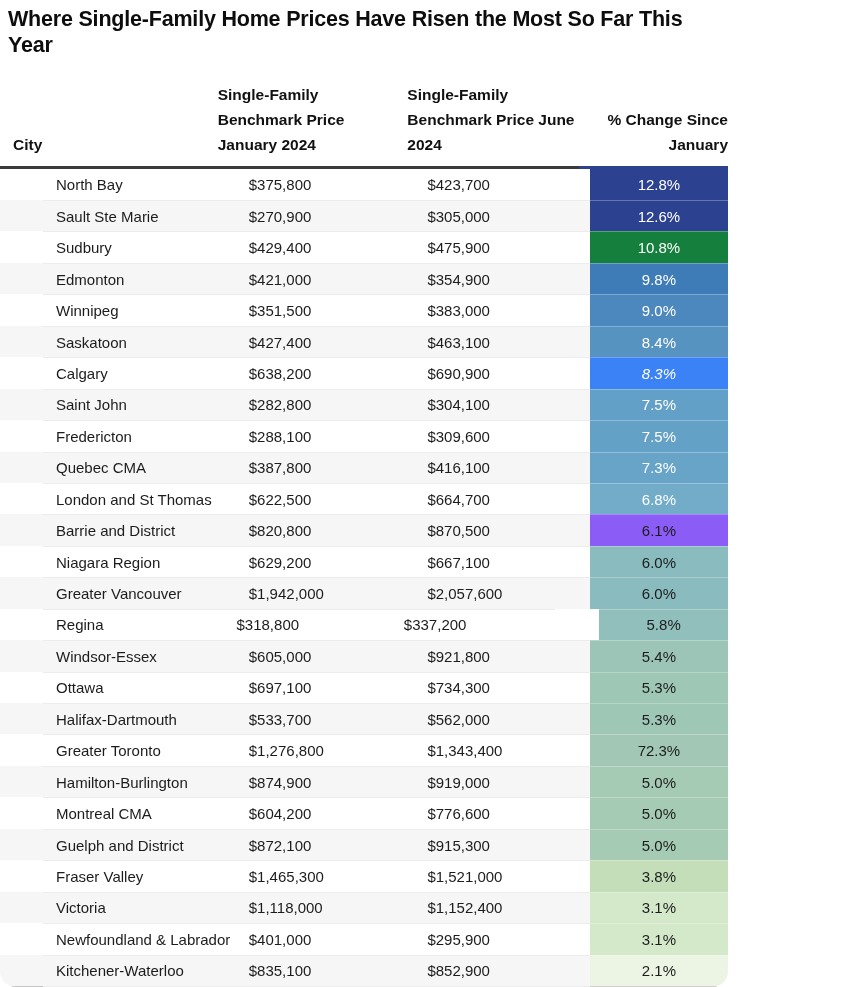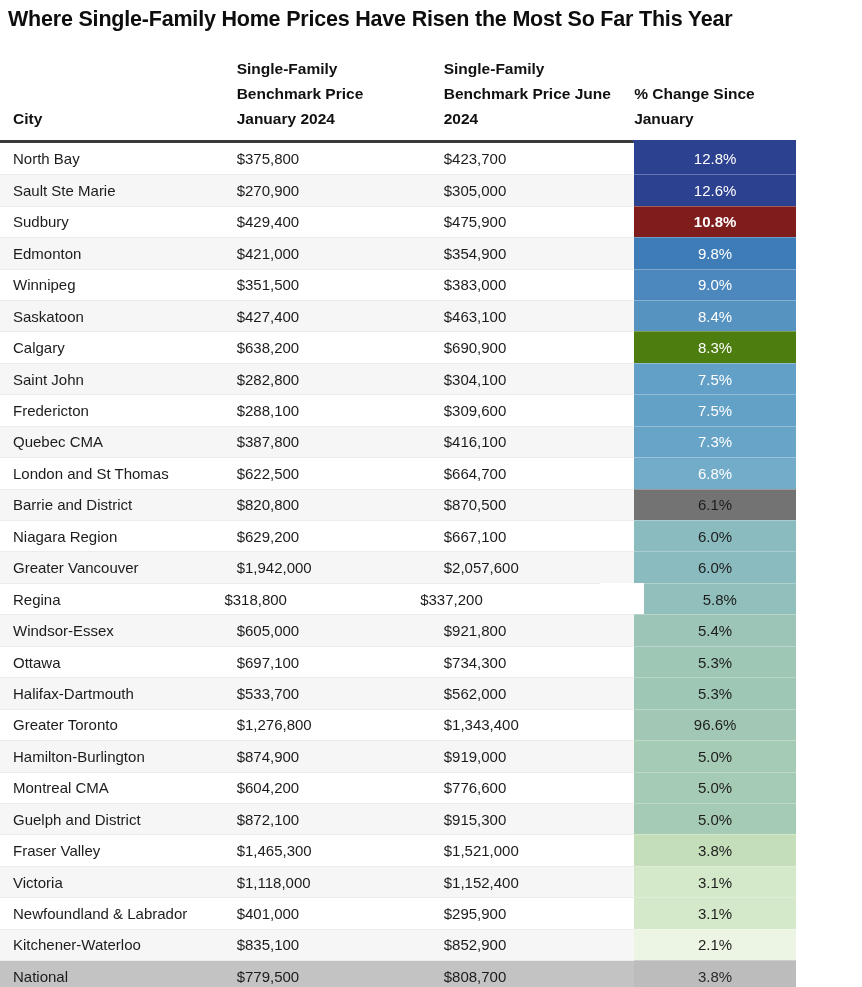--- a/index.html
+++ b/index.html
@@ -1,40 +1,41 @@
 <!DOCTYPE html>
 <html><head>
 <meta charset="utf-8">
 <style>
   html,body{margin:0;padding:0;background:#ffffff;}
   .page{
-    width:796px;height:987px;overflow:hidden;background:#ffffff;
+    width:728px;height:987px;overflow:hidden;background:#ffffff;
     font-family:"Liberation Sans", sans-serif;color:#1c1c1c;
     box-sizing:border-box;
+    border-radius:16px;
   }
   .title{
     font-size:21.5px;font-weight:700;letter-spacing:-0.2px;
     padding:7px 8px 0 8px;line-height:1.2;color:#0d0d0d;
   }
   
   .thead{display:flex;align-items:flex-end;margin-top:23px;padding-bottom:9px;}
   .th{font-size:15.5px;font-weight:700;line-height:25px;box-sizing:border-box;color:#111;}
   .c-city{width:242px;padding-left:13px;}
   .c-jan{width:224px;padding-left:13px;}
   .c-jun{width:220px;padding-left:13px;}
-  .c-pct{width:176px;text-align:left;padding-left:0;}
+  .c-pct{width:176px;text-align:right;padding-left:0;}
   .hwrap{display:inline-block;vertical-align:bottom;}
   .w1{max-width:150px;}
   .w2{max-width:175px;}
   .w3{max-width:130px;}
   .rule{display:flex;height:3px;}
   .rule-left{width:686px;background:#3a3a3a;}
   .rule-right{width:176px;background:#2c4190;}
   .tbody{}
-  .tr{display:flex;height:31.44px;background:#ffffff;}
+  .tr{display:flex;height:31.44px;background:#ffffff;padding-left:43px;}
   .tr:nth-child(even){background:#f6f6f6;}
   .td{display:flex;align-items:center;font-size:15px;box-sizing:border-box;color:#1c1c1c;}
   .td.c-pct{justify-content:center;}
   .tr + .tr .td{border-top:1px solid #ececec;}
   .tr + .tr .td.c-pct{border-top:1px solid rgba(255,255,255,0.28);}
 </style>
 </head>
 <body>
 
 <div class="page">
@@ -66,21 +67,21 @@
       <div class="td c-city">Sault Ste Marie</div>
       <div class="td c-jan">$270,900</div>
       <div class="td c-jun">$305,000</div>
       <div class="td c-pct" style="background: rgb(44, 65, 144); color: rgb(255, 255, 255);">12.6%</div>
     </div>
 
     <div class="tr">
       <div class="td c-city">Sudbury</div>
       <div class="td c-jan">$429,400</div>
       <div class="td c-jun">$475,900</div>
-      <div class="td c-pct" style="background: #7f1d1d; color: rgb(255, 255, 255); font-weight: bold;">10.8%</div>
+      <div class="td c-pct" style="background: #15803d; color: rgb(255, 255, 255);">10.8%</div>
     </div>
 
     <div class="tr">
       <div class="td c-city">Edmonton</div>
       <div class="td c-jan">$421,000</div>
       <div class="td c-jun">$354,900</div>
       <div class="td c-pct" style="background: rgb(62, 124, 183); color: rgb(255, 255, 255);">9.8%</div>
     </div>
 
     <div class="tr">
@@ -94,21 +95,21 @@
       <div class="td c-city">Saskatoon</div>
       <div class="td c-jan">$427,400</div>
       <div class="td c-jun">$463,100</div>
       <div class="td c-pct" style="background: rgb(86, 147, 193); color: rgb(255, 255, 255);">8.4%</div>
     </div>
 
     <div class="tr">
       <div class="td c-city">Calgary</div>
       <div class="td c-jan">$638,200</div>
       <div class="td c-jun">$690,900</div>
-      <div class="td c-pct" style="background: #4d7c0f; color: rgb(255, 255, 255);">8.3%</div>
+      <div class="td c-pct" style="background: #3b82f6; color: rgb(255, 255, 255); font-style: italic;">8.3%</div>
     </div>
 
     <div class="tr">
       <div class="td c-city">Saint John</div>
       <div class="td c-jan">$282,800</div>
       <div class="td c-jun">$304,100</div>
       <div class="td c-pct" style="background: rgb(99, 160, 199); color: rgb(255, 255, 255);">7.5%</div>
     </div>
 
     <div class="tr">
@@ -129,21 +130,21 @@
       <div class="td c-city">London and St Thomas</div>
       <div class="td c-jan">$622,500</div>
       <div class="td c-jun">$664,700</div>
       <div class="td c-pct" style="background: rgb(114, 172, 201); color: rgb(255, 255, 255);">6.8%</div>
     </div>
 
     <div class="tr">
       <div class="td c-city">Barrie and District</div>
       <div class="td c-jan">$820,800</div>
       <div class="td c-jun">$870,500</div>
-      <div class="td c-pct" style="background: #737373; color: rgb(29, 29, 29);">6.1%</div>
+      <div class="td c-pct" style="background: #8b5cf6; color: rgb(29, 29, 29);">6.1%</div>
     </div>
 
     <div class="tr">
       <div class="td c-city">Niagara Region</div>
       <div class="td c-jan">$629,200</div>
       <div class="td c-jun">$667,100</div>
       <div class="td c-pct" style="background: rgb(138, 187, 190); color: rgb(29, 29, 29);">6.0%</div>
     </div>
 
     <div class="tr">
@@ -178,21 +179,21 @@
       <div class="td c-city">Halifax-Dartmouth</div>
       <div class="td c-jan">$533,700</div>
       <div class="td c-jun">$562,000</div>
       <div class="td c-pct" style="background: rgb(159, 199, 182); color: rgb(29, 29, 29);">5.3%</div>
     </div>
 
     <div class="tr">
       <div class="td c-city">Greater Toronto</div>
       <div class="td c-jan">$1,276,800</div>
       <div class="td c-jun">$1,343,400</div>
-      <div class="td c-pct" style="background: rgb(162, 200, 181); color: rgb(29, 29, 29);">96.6%</div>
+      <div class="td c-pct" style="background: rgb(162, 200, 181); color: rgb(29, 29, 29);">72.3%</div>
     </div>
 
     <div class="tr">
       <div class="td c-city">Hamilton-Burlington</div>
       <div class="td c-jan">$874,900</div>
       <div class="td c-jun">$919,000</div>
       <div class="td c-pct" style="background: rgb(166, 203, 180); color: rgb(29, 29, 29);">5.0%</div>
     </div>
 
     <div class="tr">

